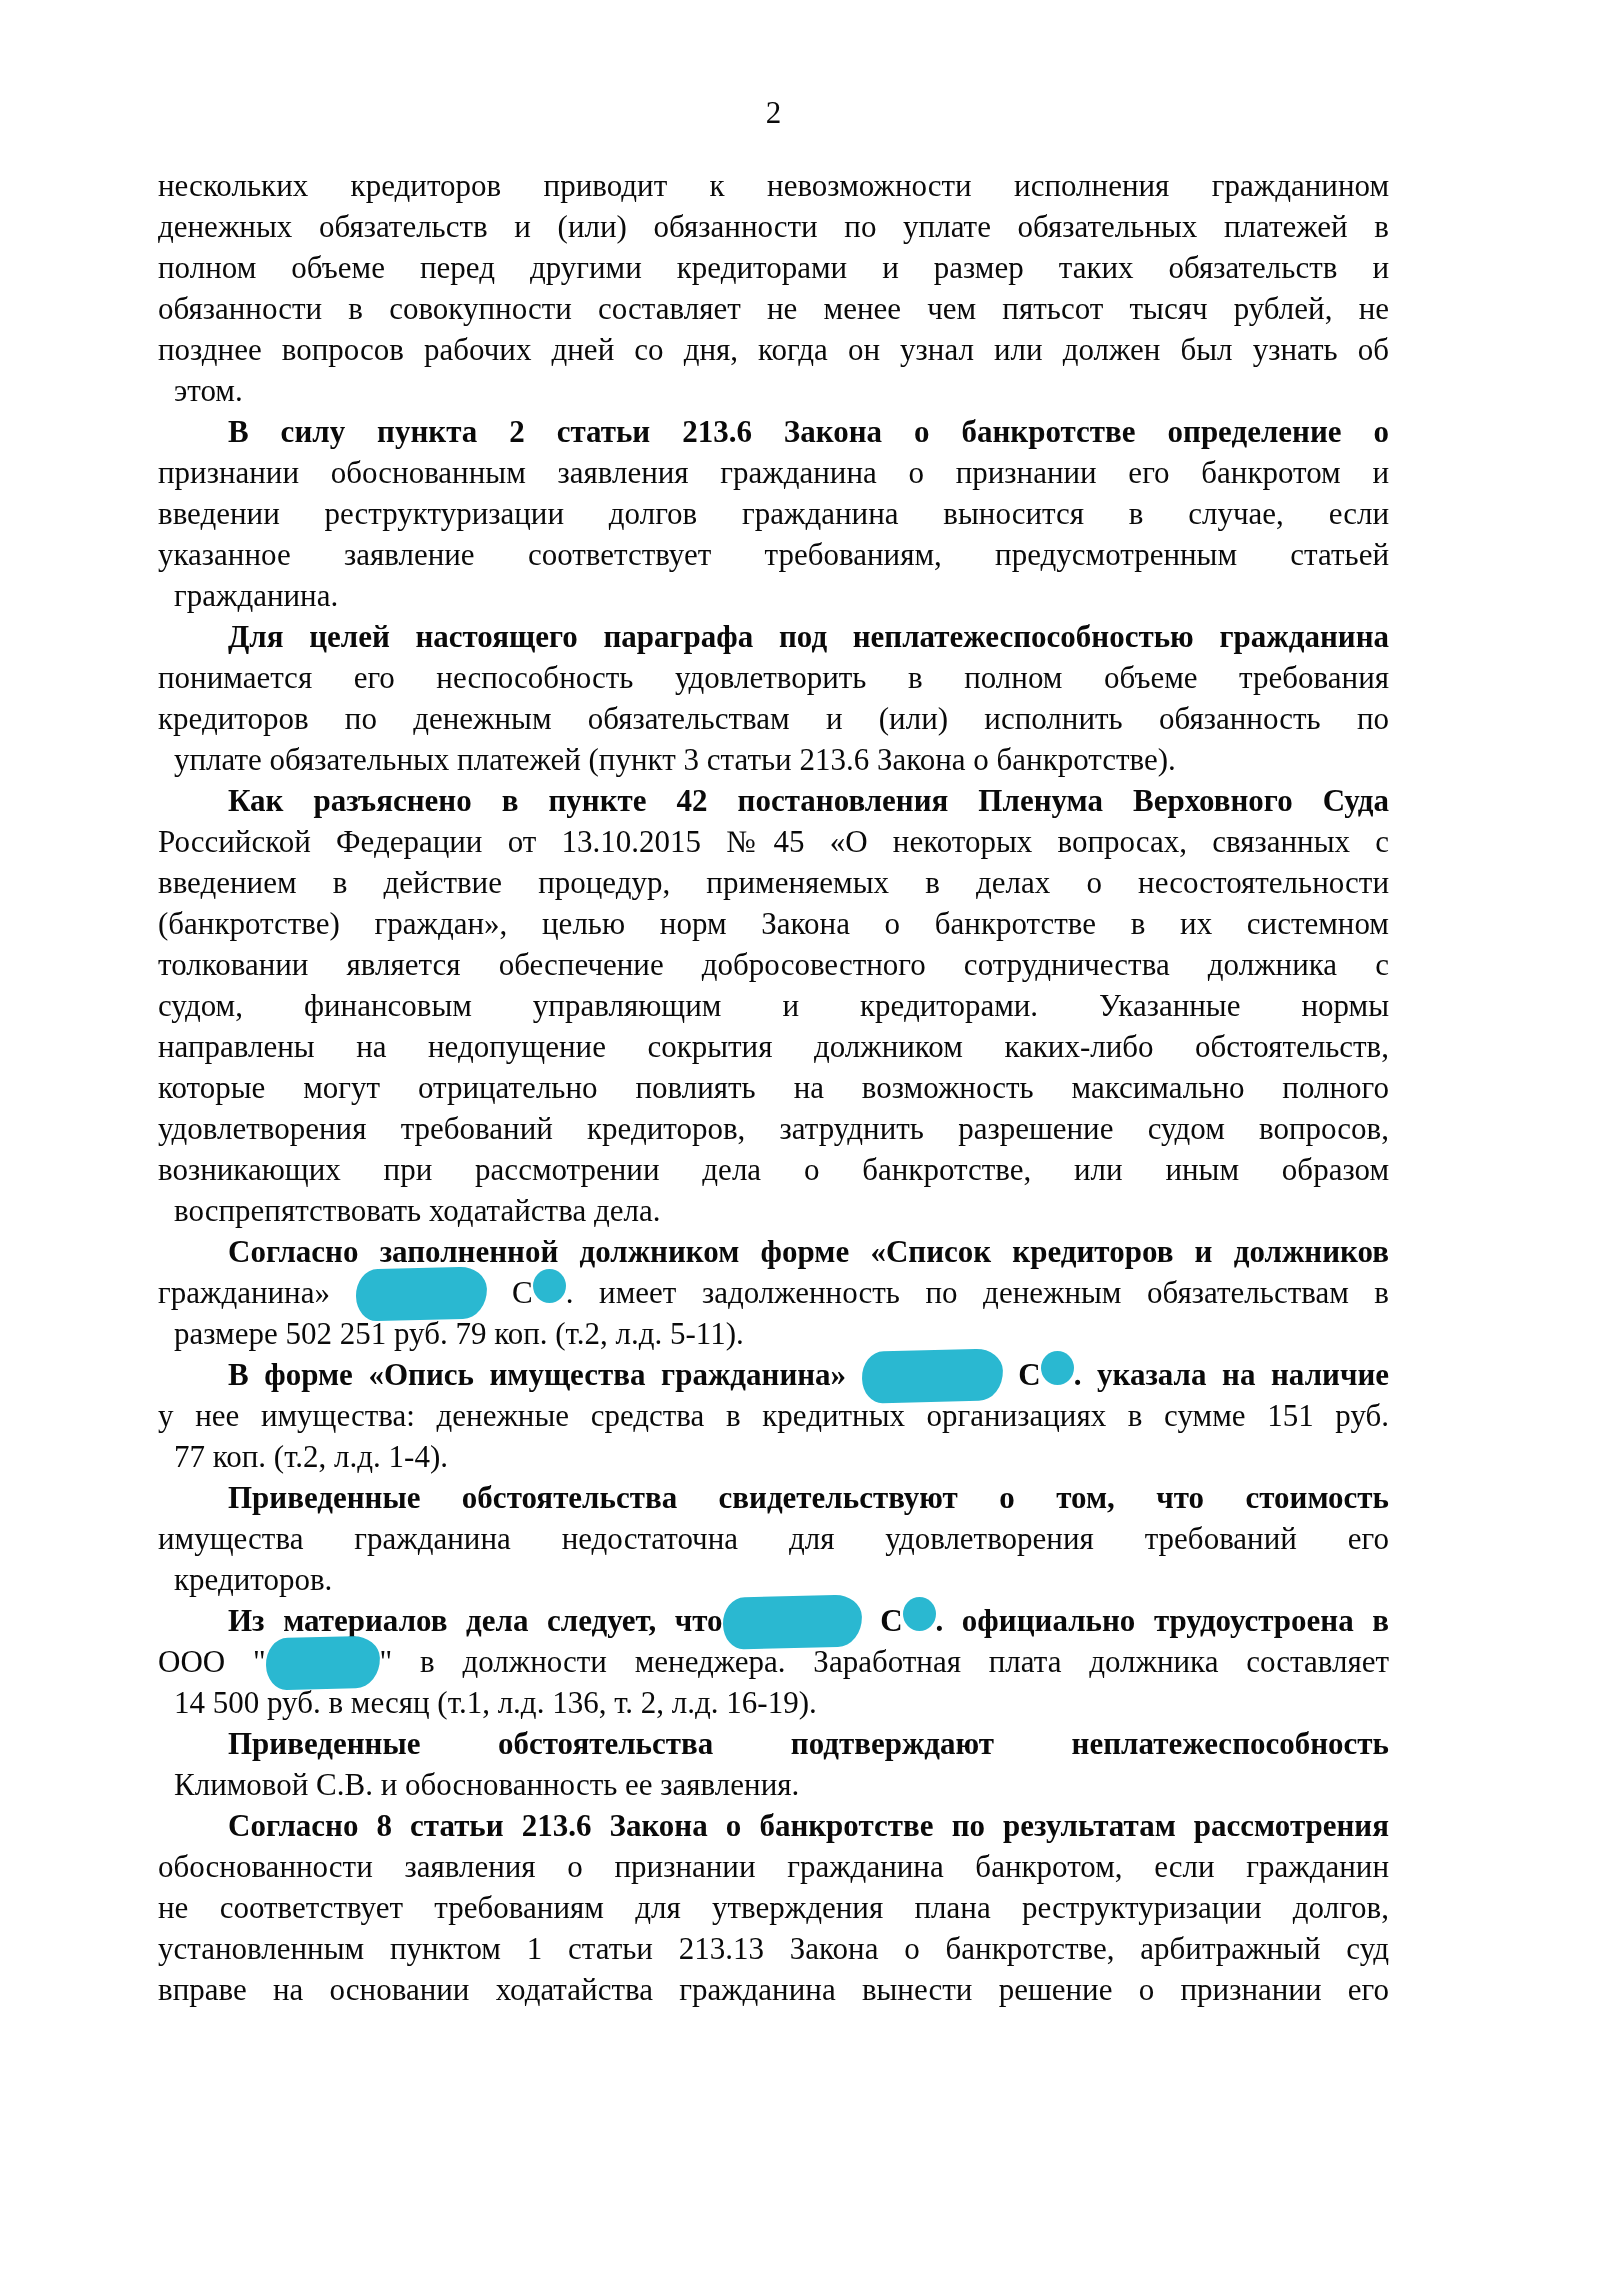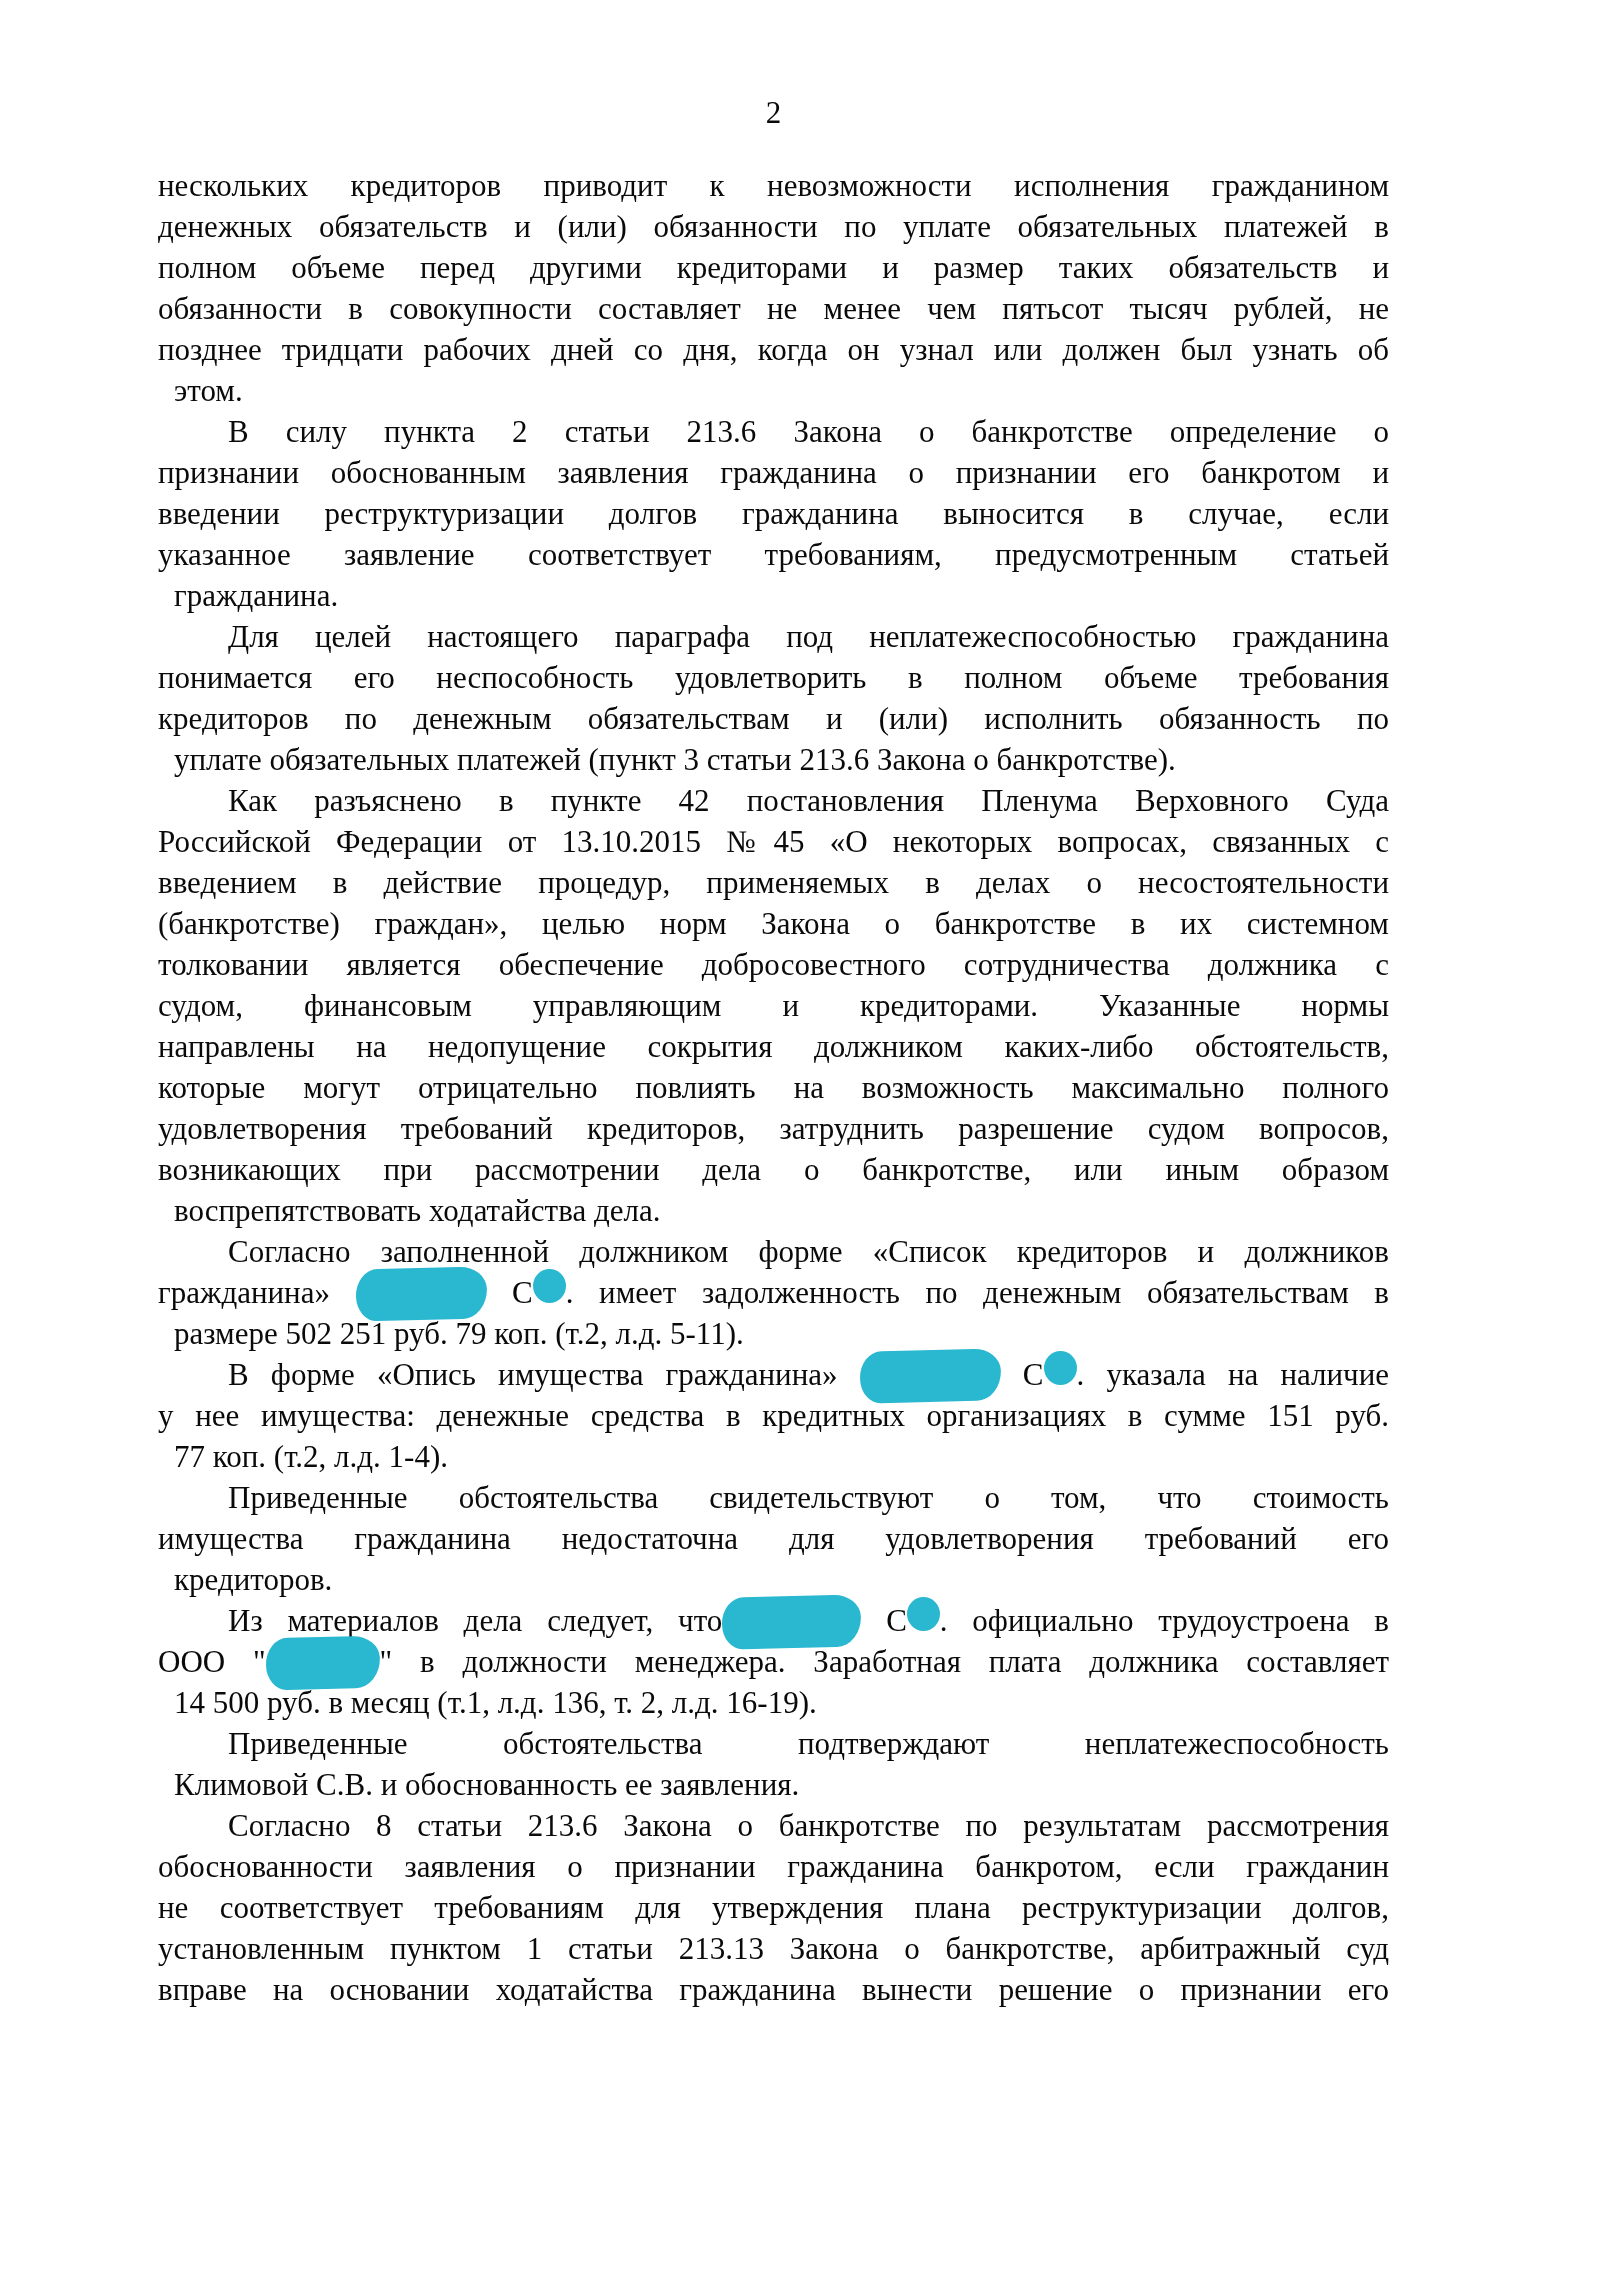--- a/index.html
+++ b/index.html
@@ -27,21 +27,21 @@
     position:relative;
     height:41px;
     line-height:41px;
     font-size:31px;
     text-align:justify;
     white-space:normal;
   }
   
   .line.j::after { content:""; display:inline-block; width:100%; height:0; }
   .line.last { text-align:left;margin-left:16px; }
-  .line.ind { text-indent:70px; }
+  .line.ind { text-indent:70px;font-weight:bold; }
 
   
   .redact { display:inline-block; position:relative; height:0.7px; }
   .redact::before {
     content:"";
     position:absolute; left:0; right:0;
     background:var(--redact);
   }
   .redact.blob::before {
     top:-34px; height:52px;
@@ -58,21 +58,21 @@
 
 <div class="sheet">
   <div class="column">
     <div class="page-number">2</div>
     <div id="doc-body">
         <div class="para">
           <div class="line j">нескольких кредиторов приводит к невозможности исполнения гражданином</div>
           <div class="line j">денежных обязательств и (или) обязанности по уплате обязательных платежей в</div>
           <div class="line j">полном объеме перед другими кредиторами и размер таких обязательств и</div>
           <div class="line j">обязанности в совокупности составляет не менее чем пятьсот тысяч рублей, не</div>
-          <div class="line j">позднее тридцати рабочих дней со дня, когда он узнал или должен был узнать об</div>
+          <div class="line j">позднее вопросов рабочих дней со дня, когда он узнал или должен был узнать об</div>
           <div class="line last">этом.</div>
         </div>
         <div class="para">
           <div class="line j ind">В силу пункта 2 статьи 213.6 Закона о банкротстве определение о</div>
           <div class="line j">признании обоснованным заявления гражданина о признании его банкротом и</div>
           <div class="line j">введении реструктуризации долгов гражданина выносится в случае, если</div>
           <div class="line j">указанное заявление соответствует требованиям, предусмотренным статьей</div>
           <div class="line last">гражданина.</div>
         </div>
         <div class="para">

